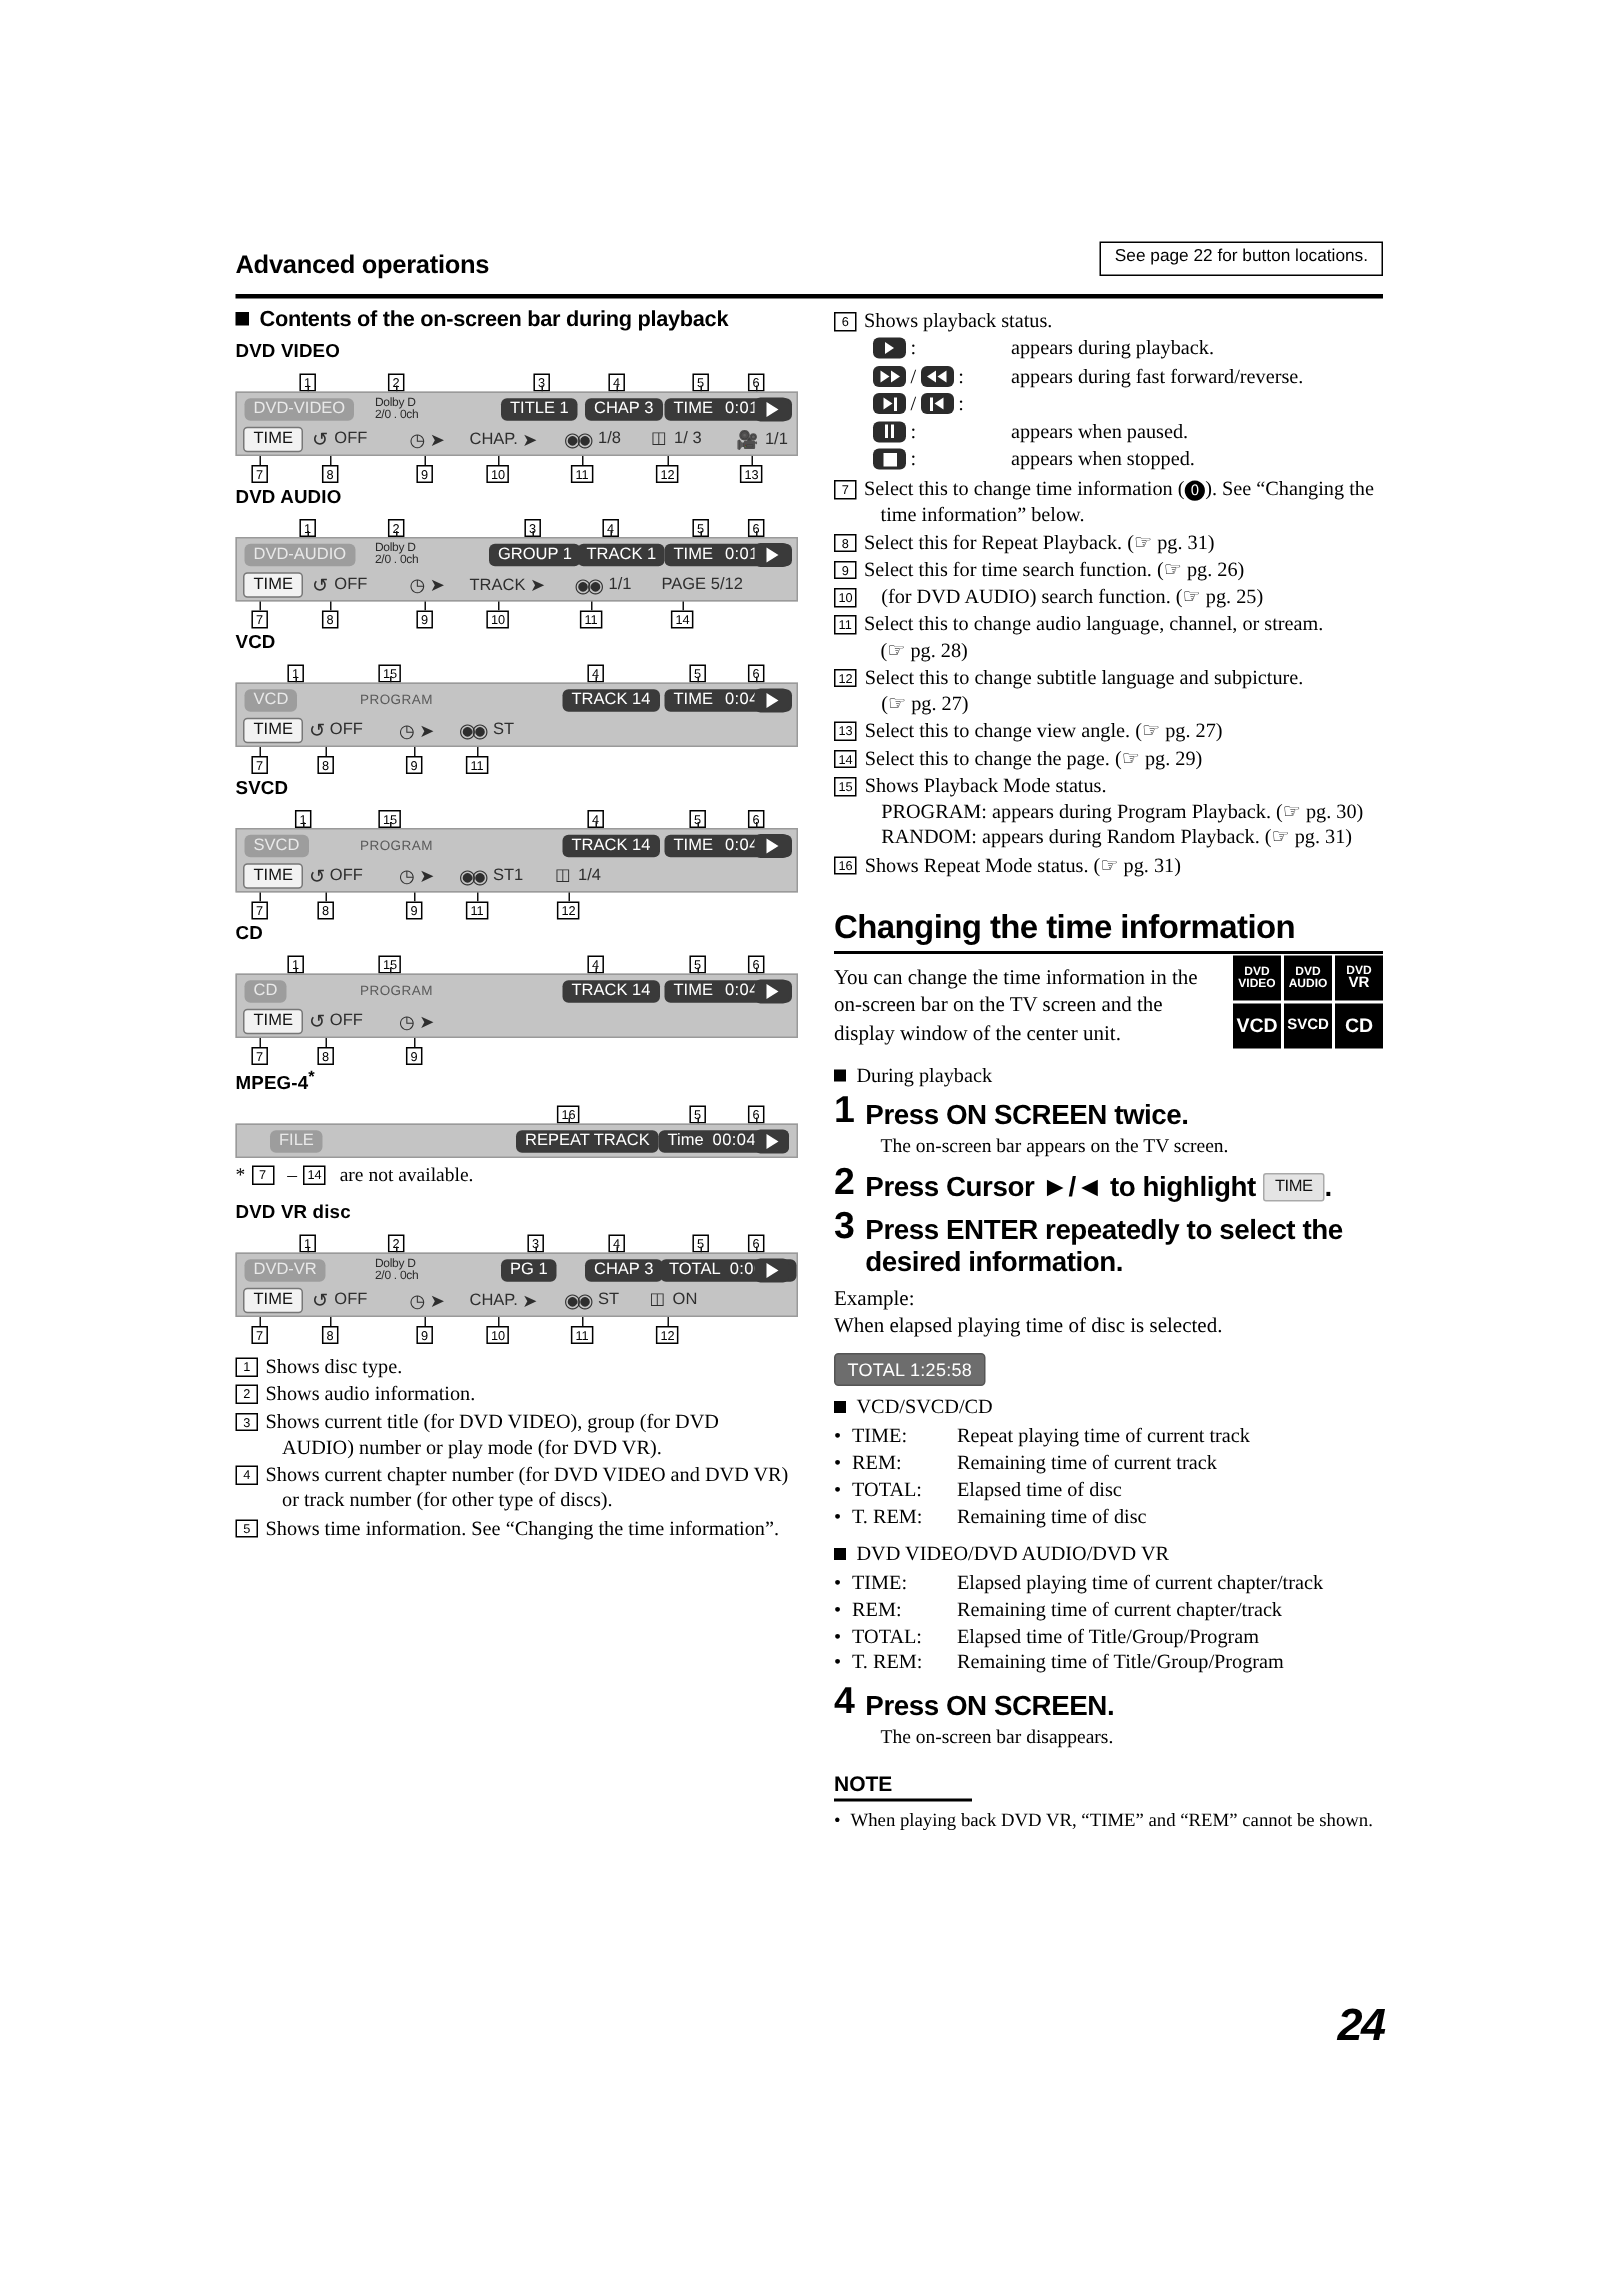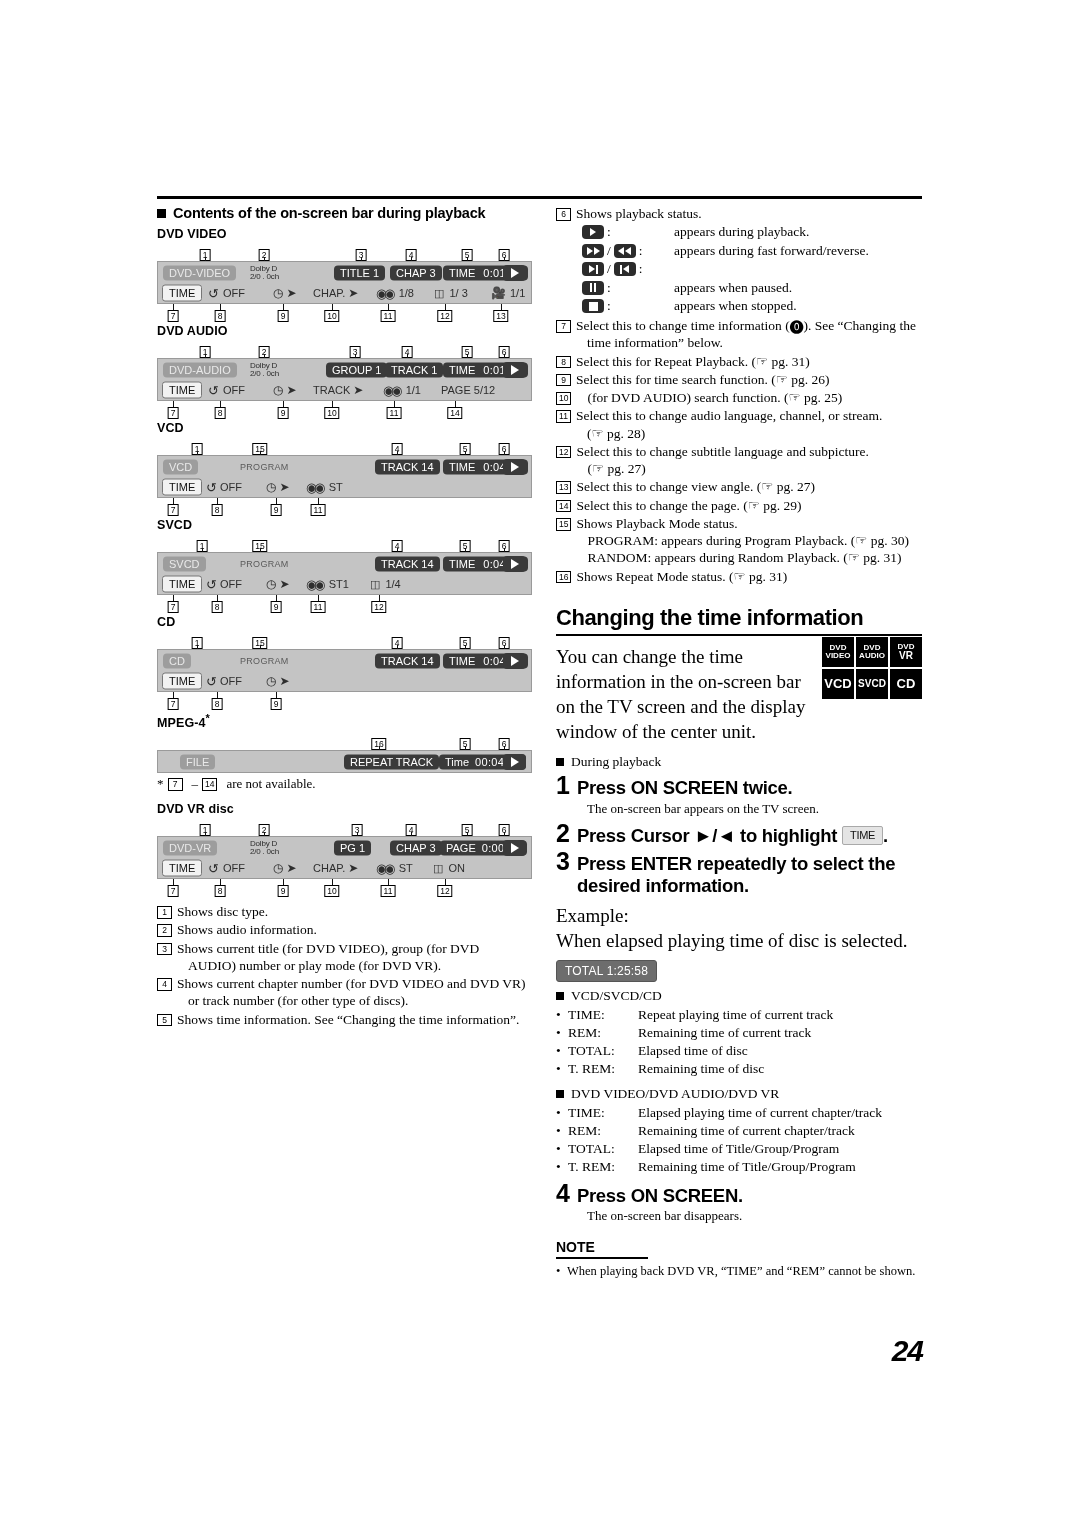--- a/index.html
+++ b/index.html
@@ -105,21 +105,21 @@
   .barv{width:2px;height:9px;background:#fff;}
   .pausebars{display:flex;gap:2px;}
   .stopsq{width:9px;height:9px;background:#fff;}
 
   
   .h2{
     font-family:"Liberation Sans",sans-serif;font-weight:bold;
     font-size:22px;letter-spacing:-.4px;margin:20px 0 3px 0;
   }
   .h2rule{height:2px;background:#000;margin-bottom:8px;}
-  .para{font-size:19px;line-height:1.32;font-family:Liberation Serif, serif;}
+  .para{font-size:14px;line-height:1.32;font-family:Liberation Serif, serif;}
   .bullsec{display:flex;align-items:baseline;gap:7px;font-size:13.5px;margin:10px 0 2px 0;}
   .sq-sm{display:inline-block;width:8px;height:8px;background:#000;flex:none;}
 
   .step{display:flex;align-items:flex-start;margin-top:4px;}
   .stepnum{
     font-family:"Liberation Sans",sans-serif;font-weight:bold;font-size:25px;
     line-height:.95;margin-right:7px;flex:none;
   }
   .steptxt{
     font-family:"Liberation Sans",sans-serif;font-weight:bold;font-size:18.5px;
@@ -172,20 +172,24 @@
     font-style:italic;font-size:30px;letter-spacing:-1px;
   }
   .fnote{font-size:13px;margin:3px 0 10px 0;display:flex;align-items:flex-start;gap:4px;}
   .fnote .nbox{margin-top:2px;}
 </style>
 </head>
 <body>
 
 <div class="page">
 
+  <div class="hdr">
+    <span class="hdr-title">Advanced operations</span>
+    <span class="hdr-box">See page 22 for button locations.</span>
+  </div>
   <div class="hdr-rule"></div>
 
   <div class="colL">
 
     <div class="sec-head">
       <span class="sq"></span>
       <span>Contents of the on-screen bar during playback</span>
     </div>
 
     <div class="disc-label">DVD VIDEO</div>
@@ -562,21 +566,21 @@
       <div class="bar">
         <div class="barline">
           <div class="chip light" style="left:5px">DVD-VR</div>
           <div class="chip tiny" style="left:92px;flex-direction:column;align-items:flex-start">
             <span>Dolby D</span>
             <span>2/0 . 0ch</span>
           </div>
           <div class="chip dark" style="left:176px">PG      1</div>
           <div class="chip dark" style="left:232px">CHAP  3</div>
           <div class="chip dark" style="left:282px">
-            <span>PAGE</span>
+            <span>TOTAL</span>
             <span style="width:6px"></span>
             <span class="mono-num">0:00:34</span>
           </div>
           <div class="chip playbtn" style="left:345px">
               <i class="g g-play"></i>
             </div>
         </div>
         <div class="barline r2">
           <div class="chip sel" style="left:4px">TIME</div>
           <div class="chip plain" style="left:50px">

